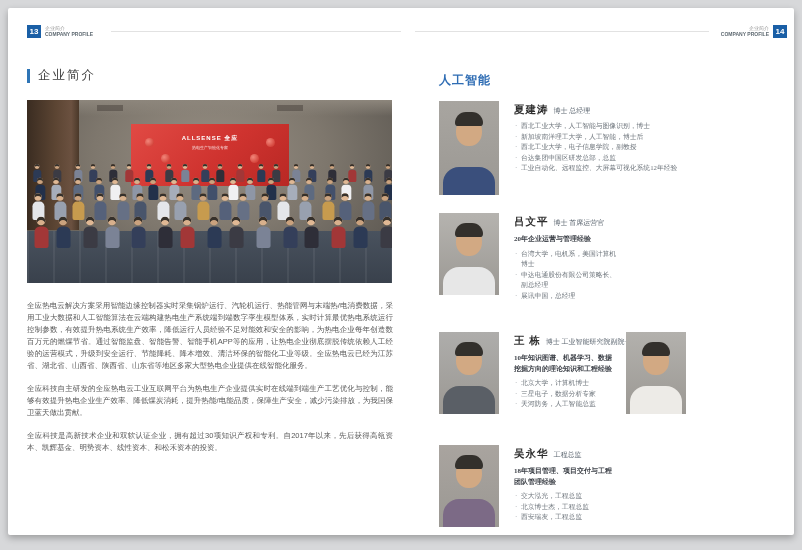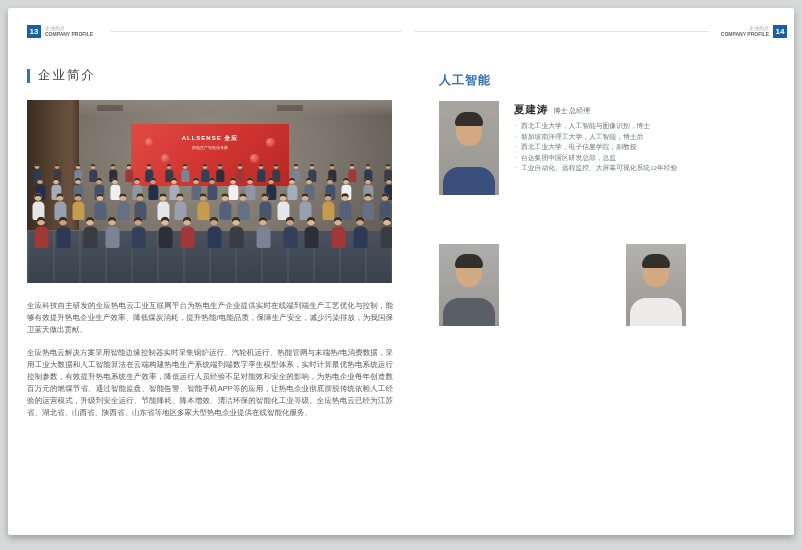--- a/index.html
+++ b/index.html
@@ -437,22 +437,23 @@
             <div class="p-body" style="background: rgb(44, 58, 85);"></div>
           </div>
           <div class="person" style="left: 352px; top: 118px; transform: scale(1.08);">
             <div class="p-head" style="background: rgb(224, 184, 148); box-shadow: rgb(53, 48, 43) 0px 3px 0px inset;"></div>
             <div class="p-body" style="background: rgb(59, 59, 68);"></div>
           </div>
         </div>
     </div>
 
     <div class="paragraphs">
+        <div class="para">全应热电云解决方案采用智能边缘控制器实时采集锅炉运行、汽轮机运行、热能管网与末端热/电消费数据，采用工业大数据和人工智能算法在云端构建热电生产系统端到端数字孪生模型体系，实时计算最优热电系统运行控制参数，有效提升热电系统生产效率，降低运行人员经验不足对能效和安全的影响，为热电企业每年创造数百万元的燃煤节省。通过智能监盘、智能告警、智能手机APP等的应用，让热电企业彻底摆脱传统依赖人工经验的运营模式，升级到安全运行、节能降耗、降本增效、清洁环保的智能化工业等级。全应热电云已经为江苏省、湖北省、山西省、陕西省、山东省等地区多家大型热电企业提供在线智能化服务。</div>
         <div class="para">全应科技自主研发的全应热电云工业互联网平台为热电生产企业提供实时在线端到端生产工艺优化与控制，能够有效提升热电企业生产效率、降低煤炭消耗，提升热能/电能品质，保障生产安全，减少污染排放，为我国保卫蓝天做出贡献。</div>
-        <div class="para">全应热电云解决方案采用智能边缘控制器实时采集锅炉运行、汽轮机运行、热能管网与末端热/电消费数据，采用工业大数据和人工智能算法在云端构建热电生产系统端到端数字孪生模型体系，实时计算最优热电系统运行控制参数，有效提升热电系统生产效率，降低运行人员经验不足对能效和安全的影响，为热电企业每年创造数百万元的燃煤节省。通过智能监盘、智能告警、智能手机APP等的应用，让热电企业彻底摆脱传统依赖人工经验的运营模式，升级到安全运行、节能降耗、降本增效、清洁环保的智能化工业等级。全应热电云已经为江苏省、湖北省、山西省、陕西省、山东省等地区多家大型热电企业提供在线智能化服务。</div>
+        <div class="para">全应科技是高新技术企业和双软认证企业，拥有超过30项知识产权和专利。自2017年以来，先后获得高瓴资本、凯辉基金、明势资本、线性资本、和松禾资本的投资。</div>
       </div>
   </div>
 
   <div class="page page-right">
     <div class="runhead runhead-row">
       <div class="head-rule"></div>
       <div class="runhead-labels">
         <div class="cn">企业简介</div>
         <div class="en">COMPANY PROFILE</div>
       </div>
@@ -479,34 +480,84 @@
                 <li>西北工业大学，人工智能与图像识别，博士</li>
                 <li>新加坡南洋理工大学，人工智能，博士后</li>
                 <li>西北工业大学，电子信息学院，副教授</li>
                 <li>台达集团中国区研发总部，总监</li>
                 <li>工业自动化、远程监控、大屏幕可视化系统12年经验</li>
               </ul>
     </div>
   </div>
         </div>
         <div class="team-row pair mid-row">
+          <div class="member">
+    <div class="portrait" style="background: linear-gradient(rgb(181, 179, 175), rgb(155, 152, 147));">
+      <div class="po-head"></div>
+      <div class="po-hair"></div>
+      <div class="po-body" style="background: rgb(231, 231, 231);"></div>
+    </div>
+    <div class="info">
+      <div class="name-line">
+        <span class="m-name">吕文平</span>
+        <span class="m-role">博士 首席运营官</span>
+      </div>
+      <div class="m-summary">20年企业运营与管理经验</div>
+      <ul class="bullets">
+                <li>台湾大学，电机系，美国计算机博士</li>
+                <li>中达电通股份有限公司策略长、副总经理</li>
+                <li>展讯中国，总经理</li>
+              </ul>
+    </div>
+  </div>
         </div>
         <div class="team-row pair mid-row">
           <div class="member">
     <div class="portrait" style="background: linear-gradient(rgb(174, 173, 171), rgb(155, 152, 147));">
       <div class="po-head"></div>
       <div class="po-hair"></div>
       <div class="po-body" style="background: rgb(90, 95, 102);"></div>
     </div>
+    <div class="info">
+      <div class="name-line">
+        <span class="m-name">王 栋</span>
+        <span class="m-role">博士 工业智能研究院副院长</span>
+      </div>
+      <div class="m-summary">10年知识图谱、机器学习、数据挖掘方向的理论知识和工程经验</div>
+      <ul class="bullets">
+                <li>北京大学，计算机博士</li>
+                <li>三星电子，数据分析专家</li>
+                <li>天河防务，人工智能总监</li>
+              </ul>
+    </div>
   </div>
           <div class="member">
     <div class="portrait" style="background: linear-gradient(rgb(179, 177, 173), rgb(155, 152, 147));">
       <div class="po-head"></div>
       <div class="po-hair"></div>
       <div class="po-body" style="background: rgb(237, 235, 231);"></div>
     </div>
   </div>
         </div>
         <div class="team-row pair">
+          <div class="member">
+    <div class="portrait" style="background: linear-gradient(rgb(169, 164, 159), rgb(155, 152, 147));">
+      <div class="po-head"></div>
+      <div class="po-hair"></div>
+      <div class="po-body" style="background: rgb(124, 106, 134);"></div>
+    </div>
+    <div class="info">
+      <div class="name-line">
+        <span class="m-name">吴永华</span>
+        <span class="m-role">工程总监</span>
+      </div>
+      <div class="m-summary">18年项目管理、项目交付与工程团队管理经验</div>
+      <ul class="bullets">
+                <li>交大泓光，工程总监</li>
+                <li>北京博士杰，工程总监</li>
+                <li>西安瑞友，工程总监</li>
+              </ul>
+    </div>
+  </div>
         </div>
       </div>
   </div>
 </div>
 
 </body></html>

